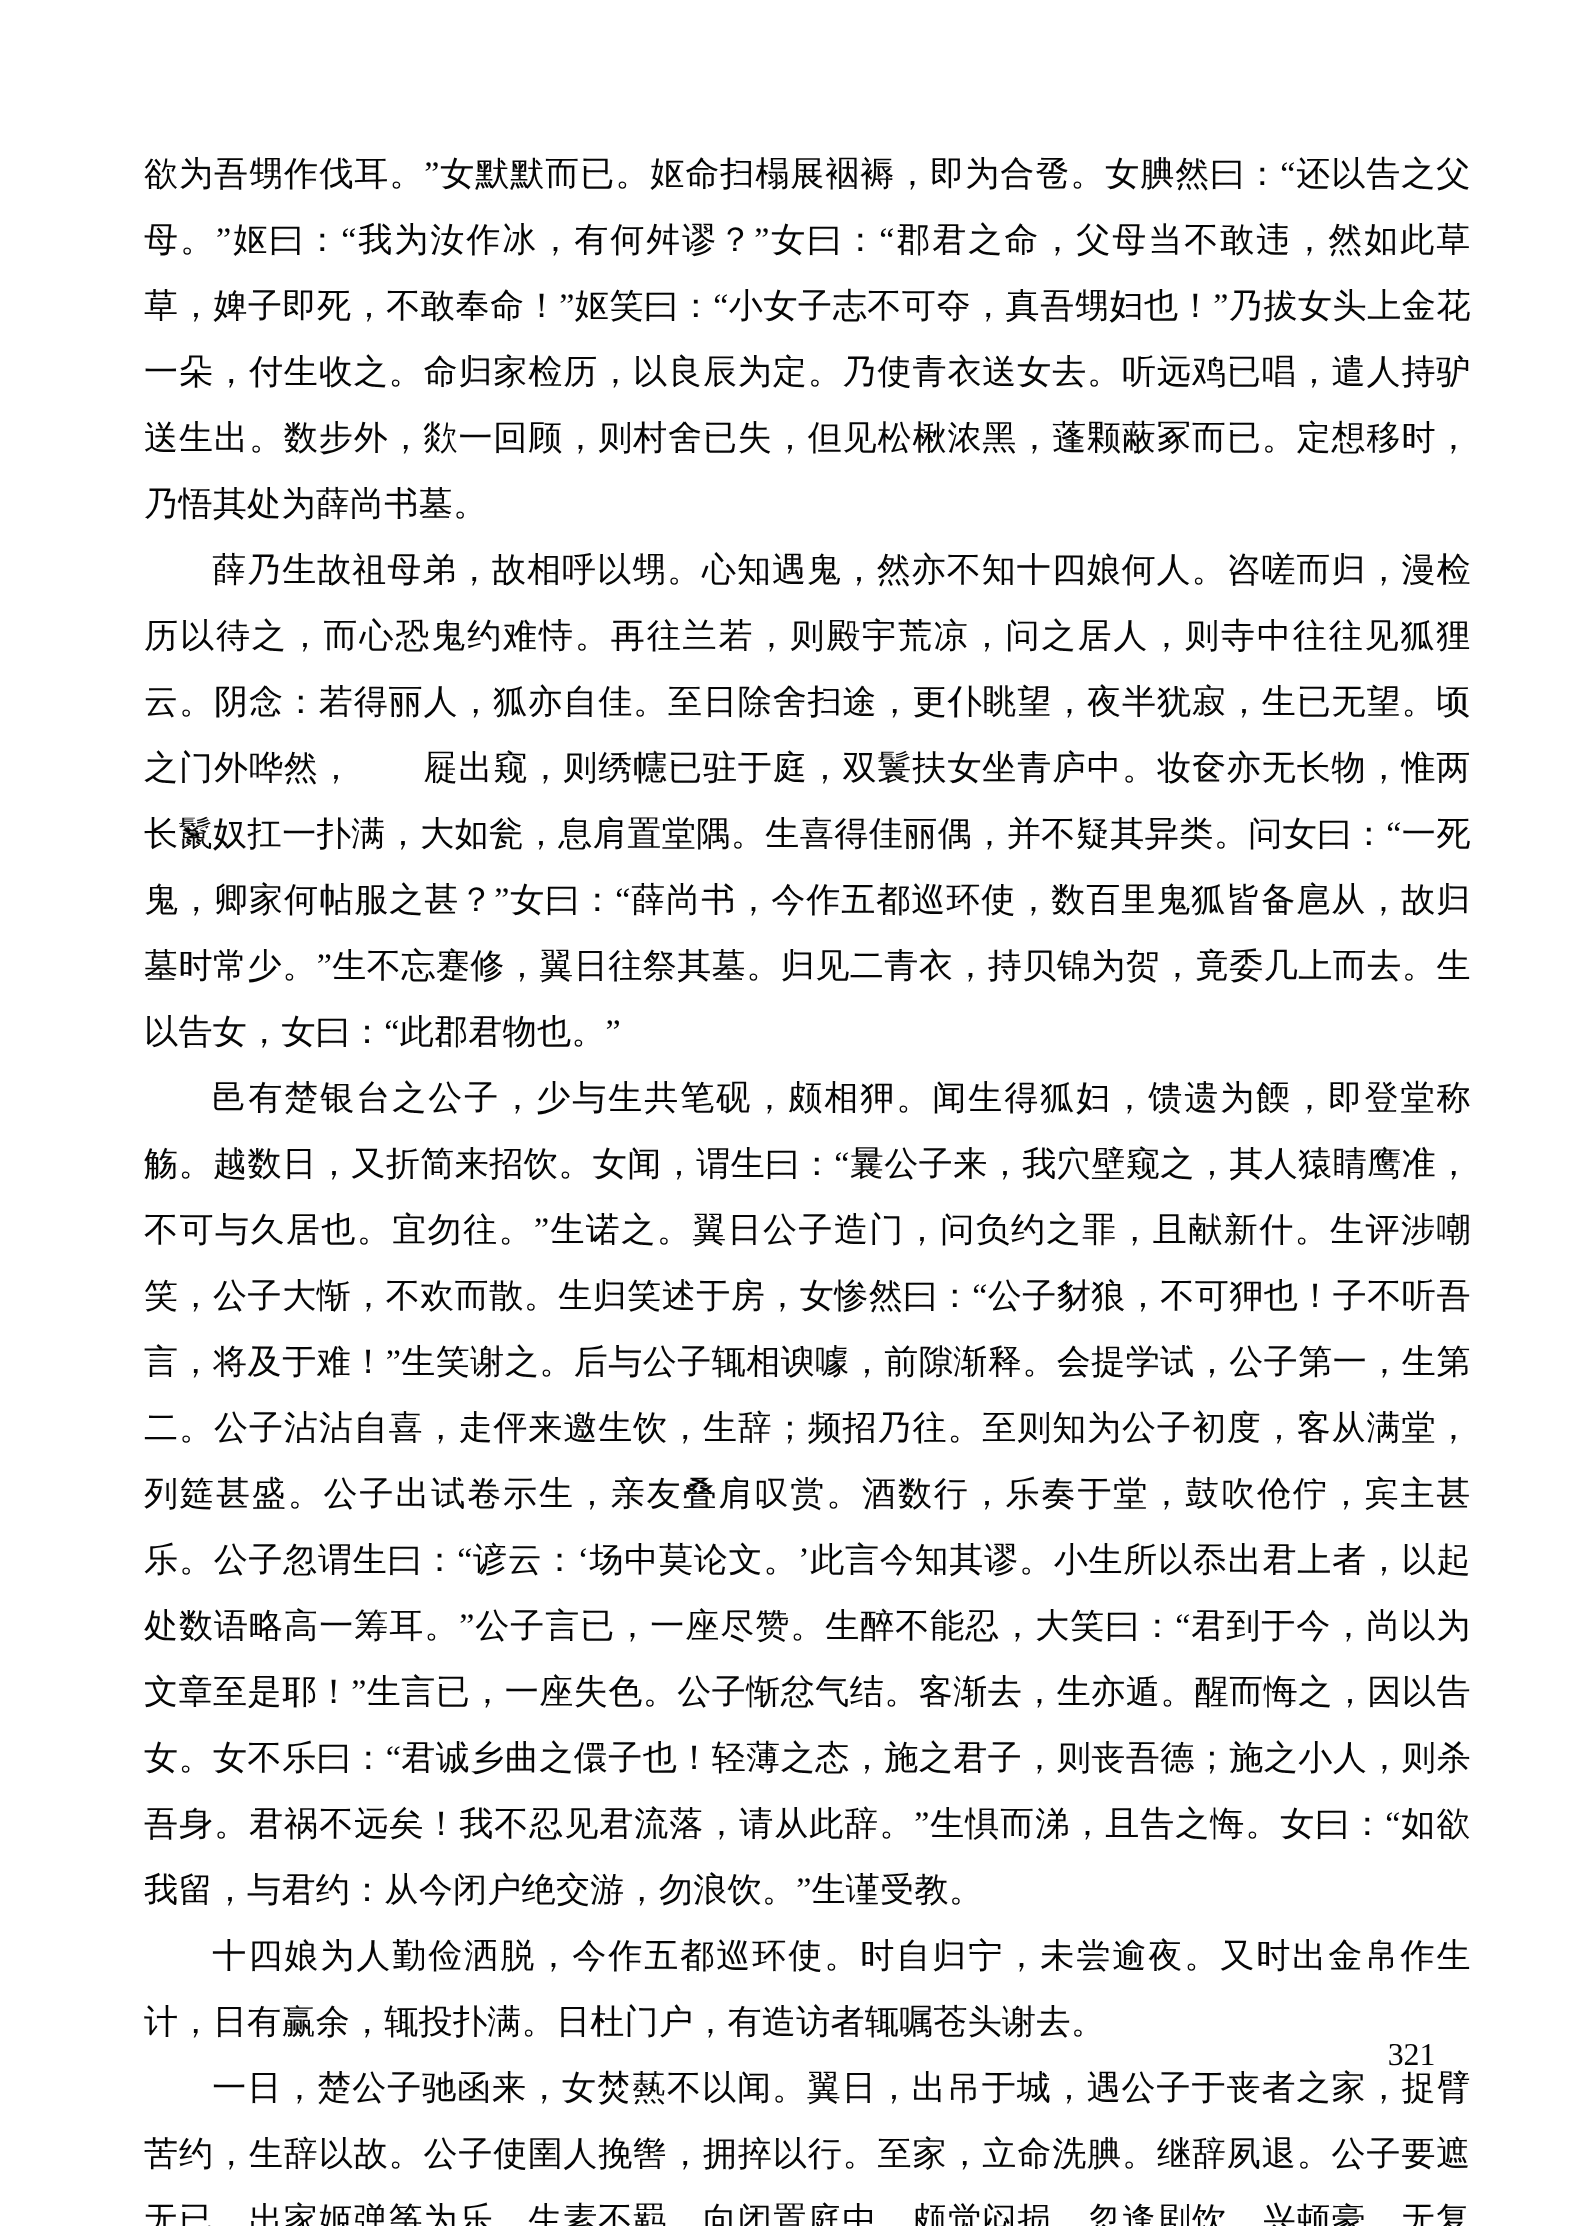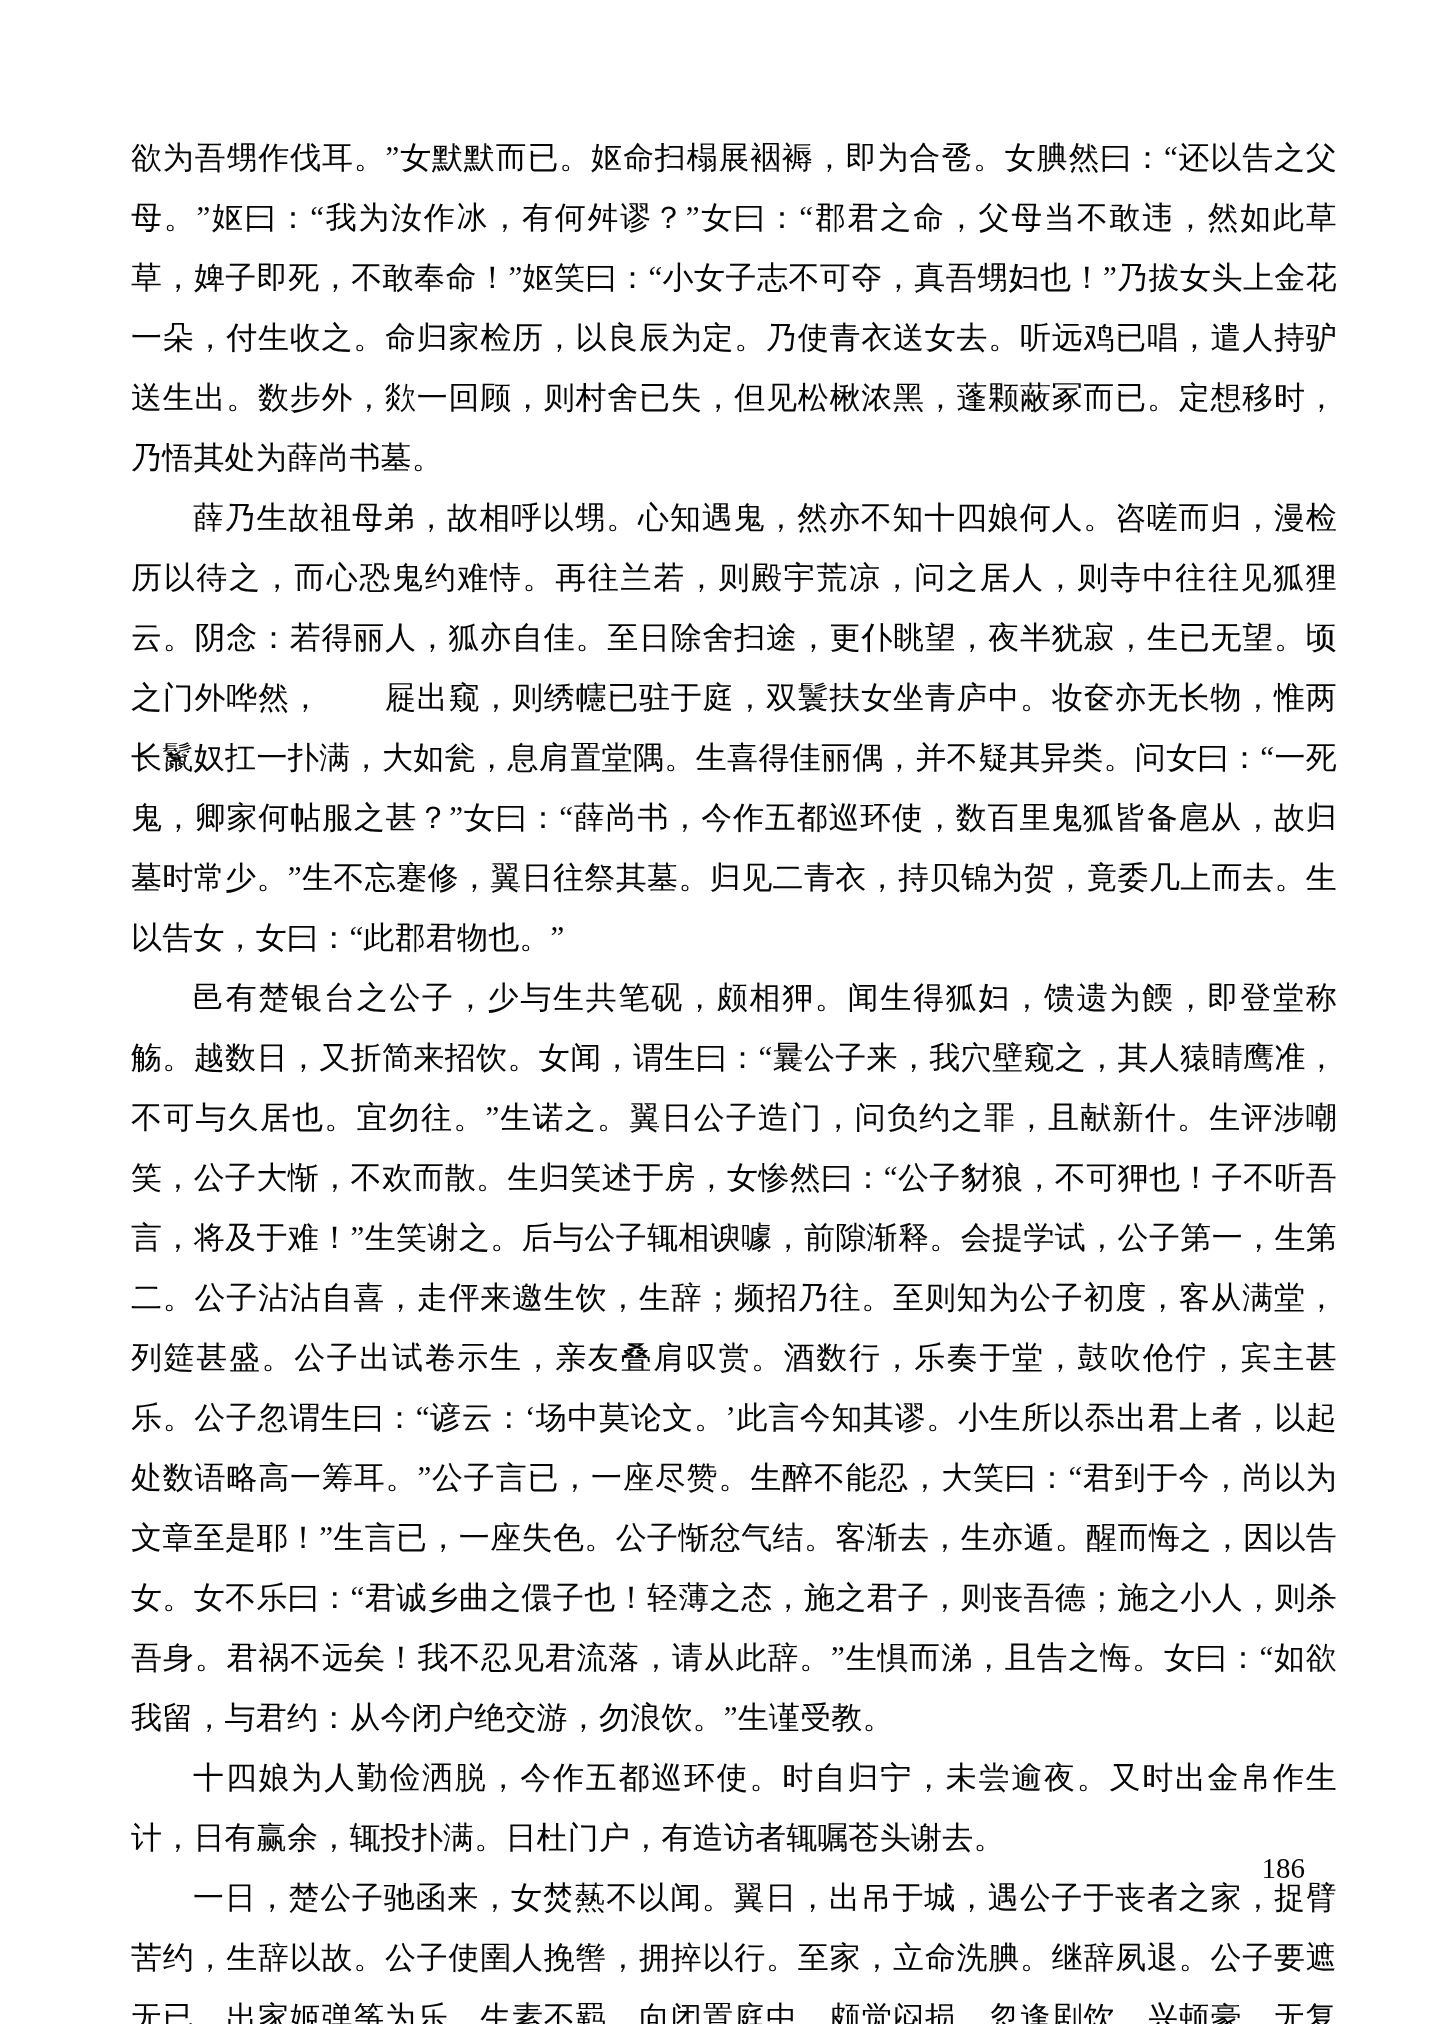--- a/index.html
+++ b/index.html
@@ -53,14 +53,14 @@
 <body>
 
 <div class="page">
   <div class="text-block">
     <p>欲为吾甥作伐耳。”女默默而已。妪命扫榻展裀褥，即为合卺。女腆然曰：“还以告之父母。”妪曰：“我为汝作冰，有何舛谬？”女曰：“郡君之命，父母当不敢违，然如此草草，婢子即死，不敢奉命！”妪笑曰：“小女子志不可夺，真吾甥妇也！”乃拔女头上金花一朵，付生收之。命归家检历，以良辰为定。乃使青衣送女去。听远鸡已唱，遣人持驴送生出。数步外，欻一回顾，则村舍已失，但见松楸浓黑，蓬颗蔽冢而已。定想移时，乃悟其处为薛尚书墓。</p>
     <p class="indent">薛乃生故祖母弟，故相呼以甥。心知遇鬼，然亦不知十四娘何人。咨嗟而归，漫检历以待之，而心恐鬼约难恃。再往兰若，则殿宇荒凉，问之居人，则寺中往往见狐狸云。阴念：若得丽人，狐亦自佳。至日除舍扫途，更仆眺望，夜半犹寂，生已无望。顷之门外哗然，　　屣出窥，则绣幰已驻于庭，双鬟扶女坐青庐中。妆奁亦无长物，惟两长鬣奴扛一扑满，大如瓮，息肩置堂隅。生喜得佳丽偶，并不疑其异类。问女曰：“一死鬼，卿家何帖服之甚？”女曰：“薛尚书，今作五都巡环使，数百里鬼狐皆备扈从，故归墓时常少。”生不忘蹇修，翼日往祭其墓。归见二青衣，持贝锦为贺，竟委几上而去。生以告女，女曰：“此郡君物也。”</p>
     <p class="indent">邑有楚银台之公子，少与生共笔砚，颇相狎。闻生得狐妇，馈遗为餪，即登堂称觞。越数日，又折简来招饮。女闻，谓生曰：“曩公子来，我穴壁窥之，其人猿睛鹰准，不可与久居也。宜勿往。”生诺之。翼日公子造门，问负约之罪，且献新什。生评涉嘲笑，公子大惭，不欢而散。生归笑述于房，女惨然曰：“公子豺狼，不可狎也！子不听吾言，将及于难！”生笑谢之。后与公子辄相谀噱，前隙渐释。会提学试，公子第一，生第二。公子沾沾自喜，走伻来邀生饮，生辞；频招乃往。至则知为公子初度，客从满堂，列筵甚盛。公子出试卷示生，亲友叠肩叹赏。酒数行，乐奏于堂，鼓吹伧佇，宾主甚乐。公子忽谓生曰：“谚云：‘场中莫论文。’此言今知其谬。小生所以忝出君上者，以起处数语略高一筹耳。”公子言已，一座尽赞。生醉不能忍，大笑曰：“君到于今，尚以为文章至是耶！”生言已，一座失色。公子惭忿气结。客渐去，生亦遁。醒而悔之，因以告女。女不乐曰：“君诚乡曲之儇子也！轻薄之态，施之君子，则丧吾德；施之小人，则杀吾身。君祸不远矣！我不忍见君流落，请从此辞。”生惧而涕，且告之悔。女曰：“如欲我留，与君约：从今闭户绝交游，勿浪饮。”生谨受教。</p>
     <p class="indent">十四娘为人勤俭洒脱，今作五都巡环使。时自归宁，未尝逾夜。又时出金帛作生计，日有赢余，辄投扑满。日杜门户，有造访者辄嘱苍头谢去。</p>
     <p class="indent">一日，楚公子驰函来，女焚爇不以闻。翼日，出吊于城，遇公子于丧者之家，捉臂苦约，生辞以故。公子使圉人挽辔，拥捽以行。至家，立命洗腆。继辞夙退。公子要遮无已，出家姬弹筝为乐。生素不羁，向闭置庭中，颇觉闷损，忽逢剧饮，兴顿豪，无复萦念。因而醉酣，颓卧席间。公子妻阮氏，最悍妒，婢妾不敢施脂泽。日前，婢入斋中，为阮掩执，以杖击首，脑裂立毙。公子以生嘲慢故，衔生，日思所报，遂谋醉以酒而诬之。乘生醉寐，扛尸床间，合扉径去。生五更醒解，始觉身卧几上，起寻枕榻，则有物腻然，绁绊步履。摸之，人也。意主人遣僮伴睡。又蹴之不动，举之而僵，大骇，出门怪呼。厮役尽起，爇之，见尸，执生怒闹。公子出验之，诬生逼奸杀婢，执送广平。隔日，十四娘始知，潸泣曰：“早知今日矣！”因按日以金钱遗生。生见府尹，无理可伸，朝夕搒掠，皮肉尽脱。女自诣问，生见之，悲气塞心，不能言说。女知陷阱已深，劝令</p>
   </div>
-  <div class="page-number">186</div>
+  <div class="page-number">321</div>
 </div>
 
 </body></html>

